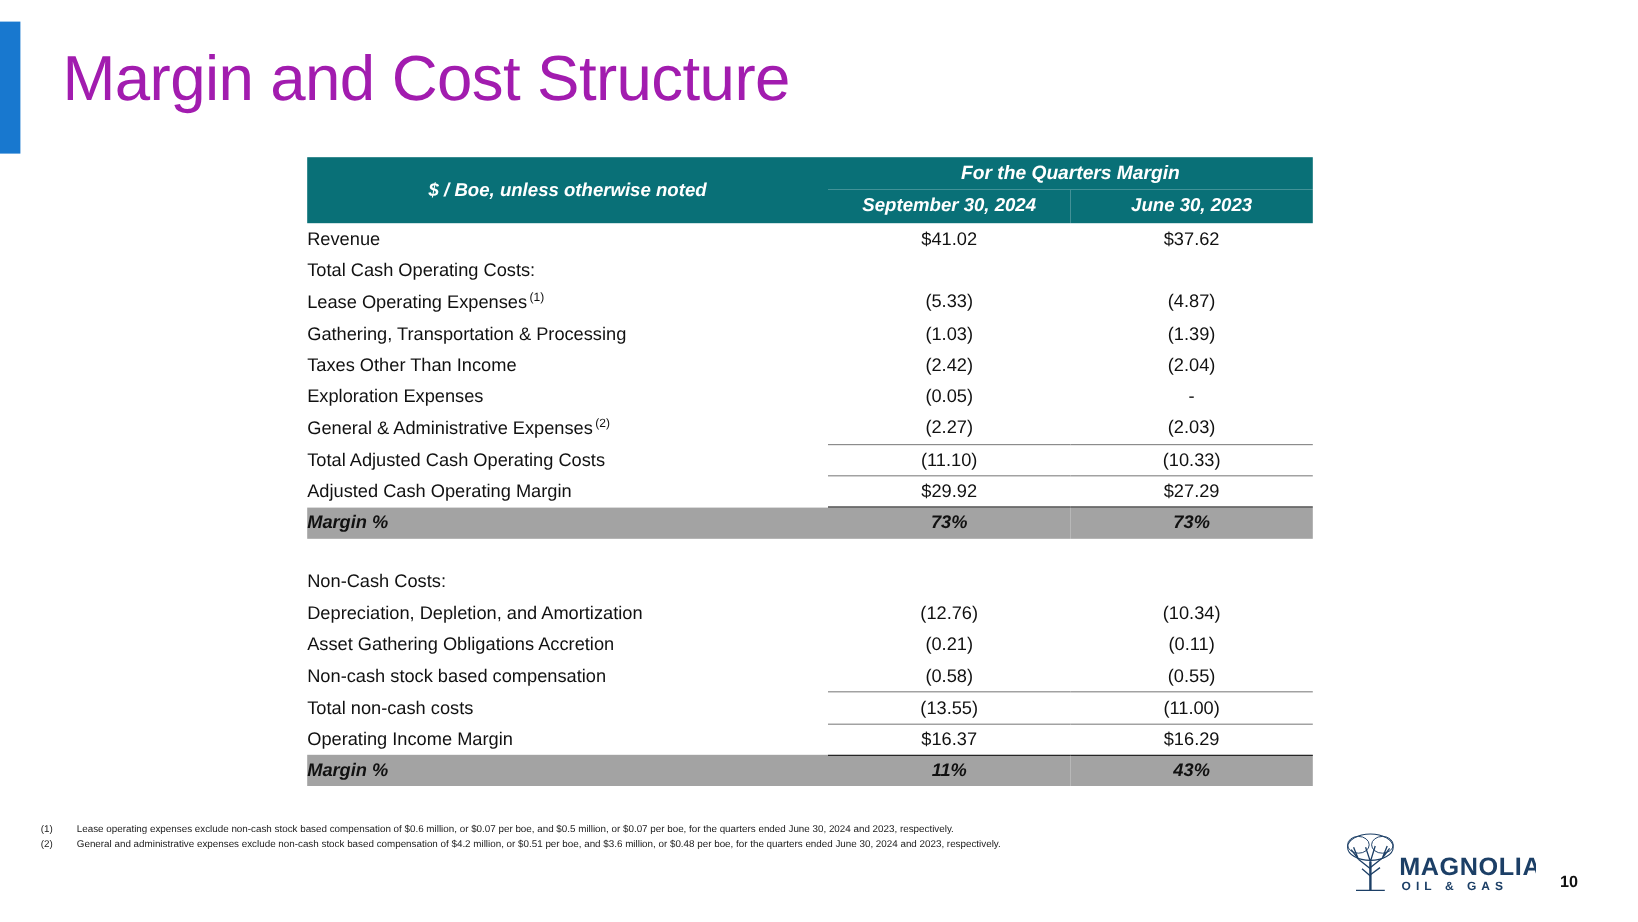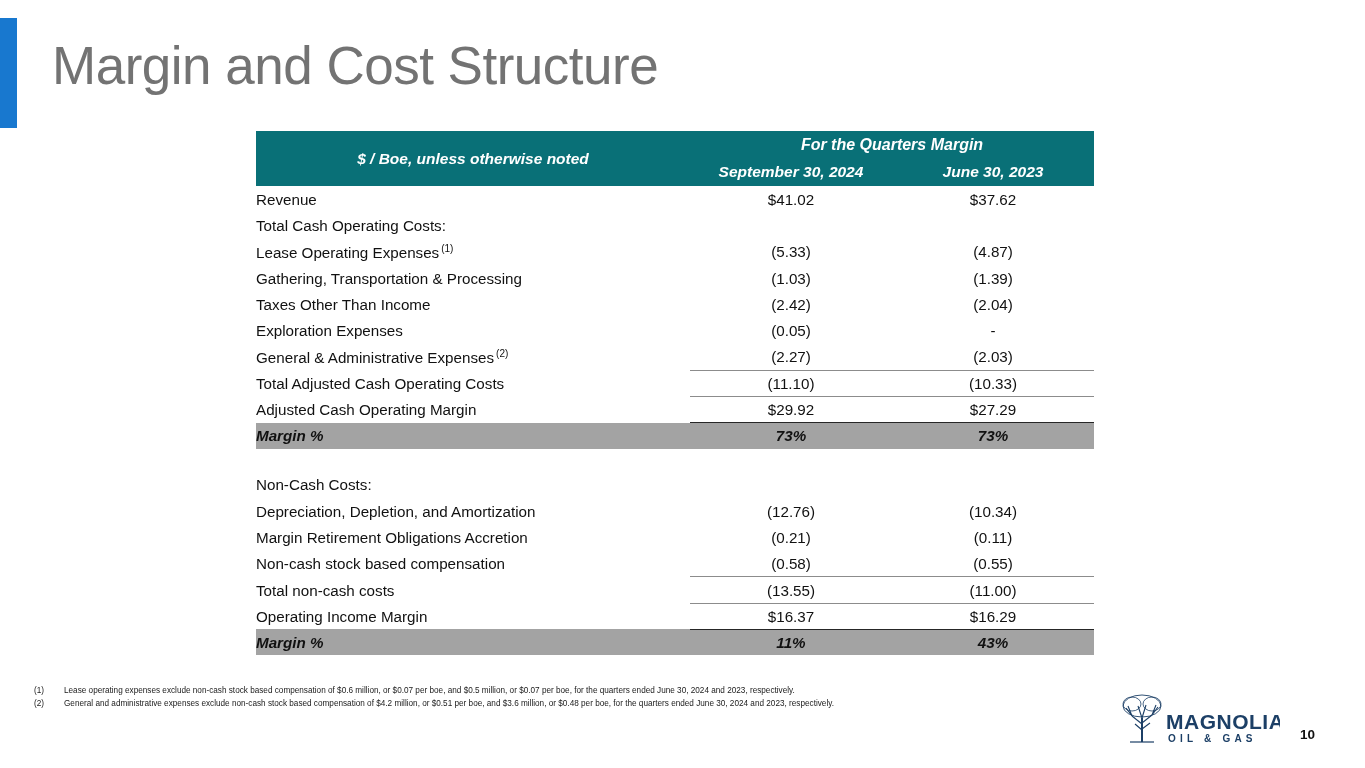--- a/index.html
+++ b/index.html
@@ -13,21 +13,21 @@
 
   
   #accent-bar {
     position:absolute; left:0; top:18px;
     width:17px; height:110px;
     background:#1878cf;
   }
   #page-title {
     position:absolute; left:52px; top:38px;
     font-size:53px; line-height:1.05;
-    color:#737373;
+    color:#a21caf;
     font-weight:400;
     letter-spacing:-0.5px;
     white-space:nowrap;
   }
 
   
   #fin-table {
     position:absolute;
     left:256px; top:131px;
     width:838px;
@@ -161,21 +161,21 @@
         <td class="col-label lbl">Non-Cash Costs:</td>
         <td class="col-num num"></td>
         <td class="col-num num"></td>
       </tr>
       <tr class="row">
         <td class="col-label lbl-ind">Depreciation, Depletion, and Amortization</td>
         <td class="col-num num">(12.76)</td>
         <td class="col-num num">(10.34)</td>
       </tr>
       <tr class="row">
-        <td class="col-label lbl-ind">Margin Retirement Obligations Accretion</td>
+        <td class="col-label lbl-ind">Asset Gathering Obligations Accretion</td>
         <td class="col-num num">(0.21)</td>
         <td class="col-num num">(0.11)</td>
       </tr>
       <tr class="row">
         <td class="col-label lbl-ind">Non-cash stock based compensation</td>
         <td class="col-num num">(0.58)</td>
         <td class="col-num num">(0.55)</td>
       </tr>
       <tr class="row">
         <td class="col-label lbl">Total non-cash costs</td>

